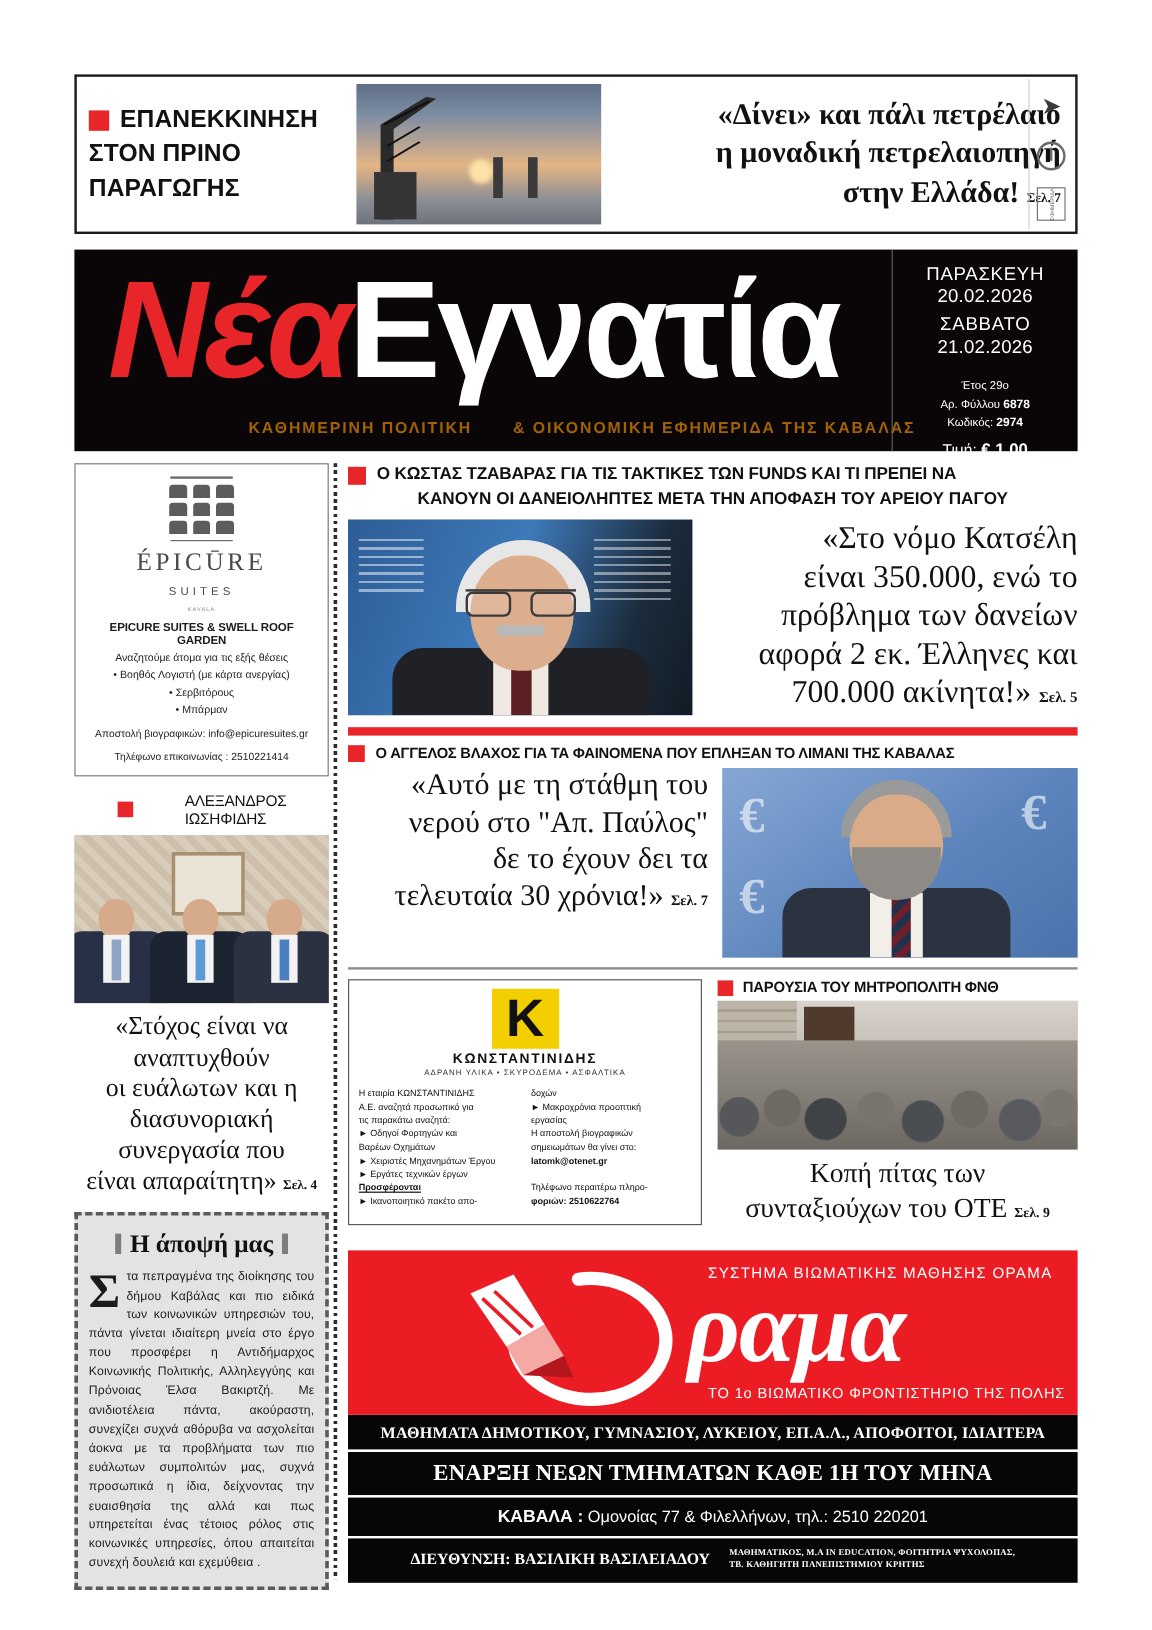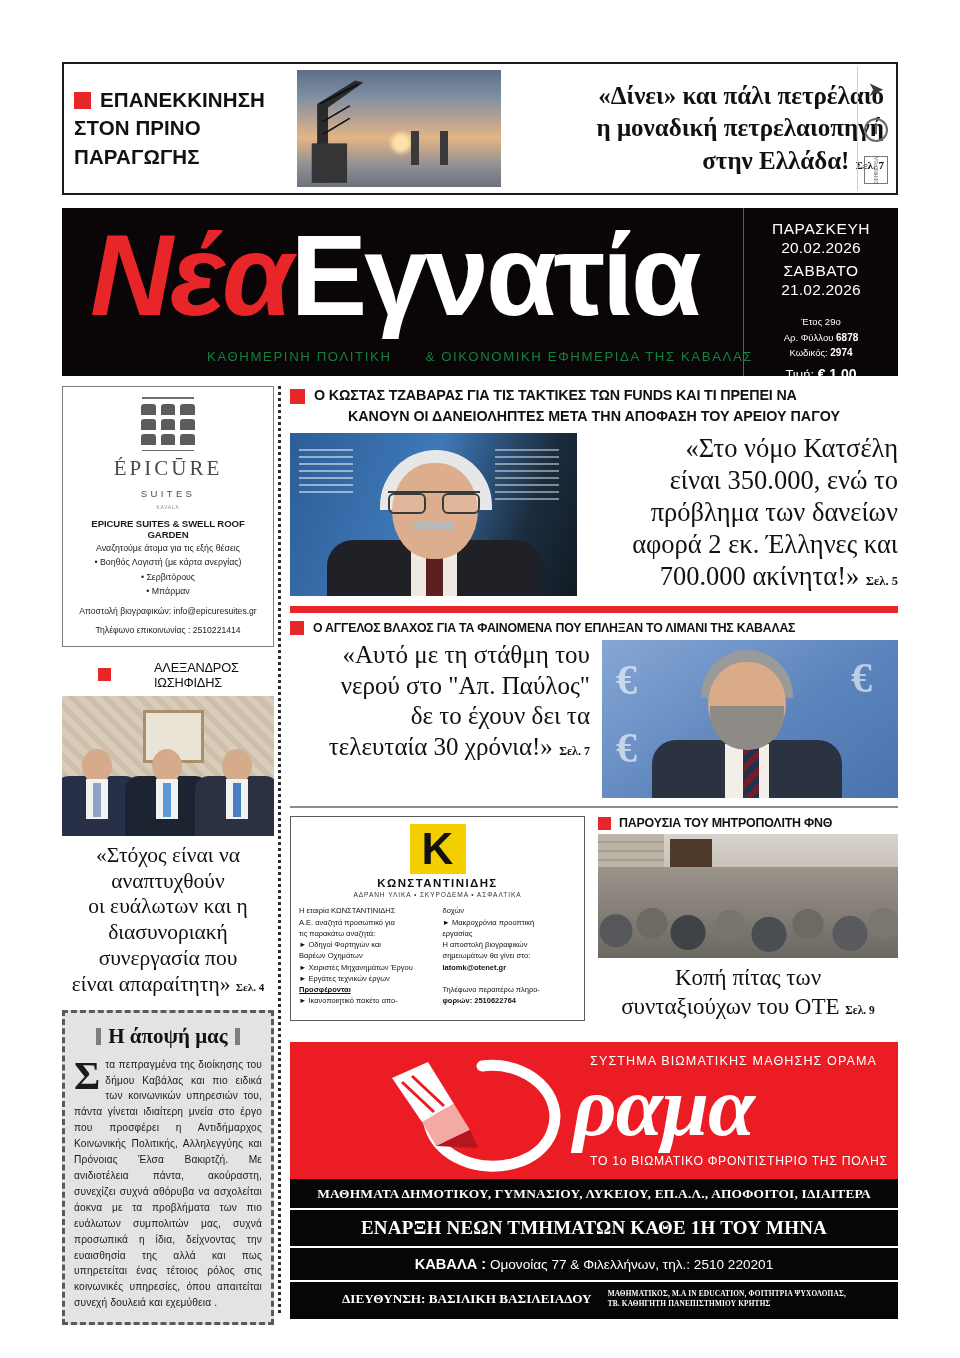--- a/index.html
+++ b/index.html
@@ -28,21 +28,21 @@
   .elta-circle:after{content:"";position:absolute;left:50%;top:3px;width:2px;height:11px;background:#6a6a6a;margin-left:-1px;}
   .elta-box{width:22px;height:26px;border:1px solid #777;display:flex;align-items:center;justify-content:center;}
   .elta-box span{font-size:4.5px;color:#666;transform:rotate(-90deg);white-space:nowrap;}
 
   
   .masthead{position:absolute;left:62px;top:208px;width:836px;height:168px;background:#0a0506;display:flex;}
   .mh-left{flex:1;position:relative;}
   .mh-logo{position:absolute;left:28px;top:-6px;font-family:"Liberation Sans",sans-serif;font-weight:bold;font-size:115px;letter-spacing:-3px;line-height:1.28;white-space:nowrap;}
   .mh-nea{color:#e8262a;font-style:italic;}
   .mh-egn{color:#ffffff;}
-  .mh-sub{position:absolute;left:145px;bottom:12px;font-size:13.2px;letter-spacing:1.6px;color:#15803d;font-weight:400;white-space:nowrap;}
+  .mh-sub{position:absolute;left:145px;bottom:12px;font-size:13.2px;letter-spacing:1.6px;color:#a16207;font-weight:700;white-space:nowrap;}
   .mh-sub .gap{display:inline-block;width:34px;}
   .mh-right{width:155px;border-left:1px solid #5e5e5e;display:flex;flex-direction:column;align-items:center;justify-content:flex-start;padding-top:12px;box-sizing:border-box;color:#fff;}
   .mh-day{font-size:15.5px;letter-spacing:.6px;margin-bottom:1px;}
   .mh-date{font-size:15.5px;letter-spacing:.2px;margin-bottom:5px;}
   .mh-rule{width:120px;height:2px;background:#b01d22;margin:5px 0 6px;}
   .mh-meta{font-size:9.5px;line-height:1.55;text-align:center;}
   .mh-meta b{font-size:10px;}
   .mh-price{font-size:13px;margin-top:5px;}
   .mh-price b{font-size:14px;}
 

